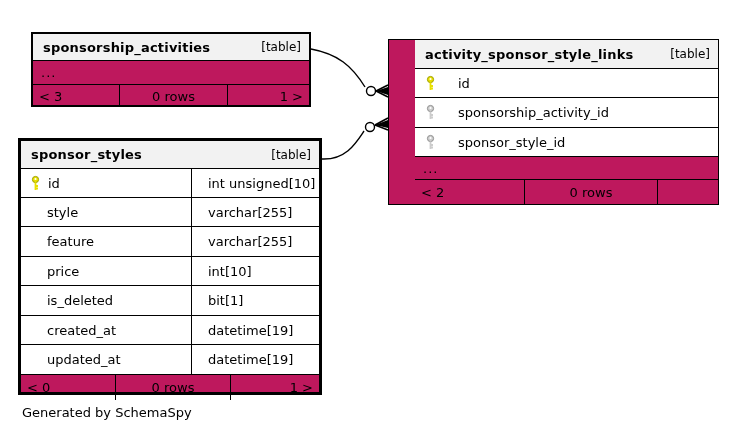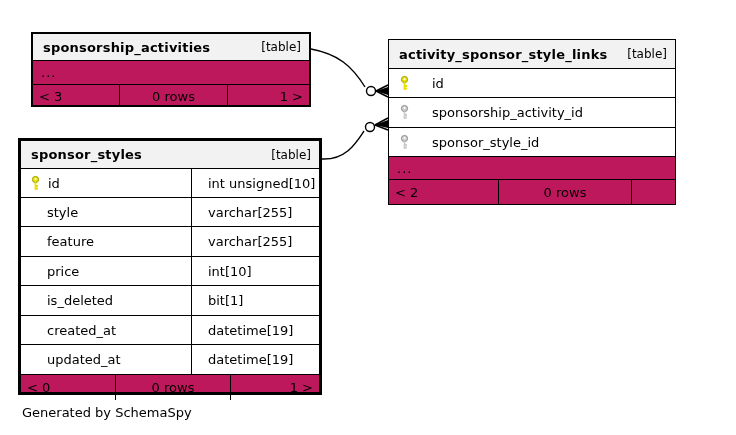--- a/index.html
+++ b/index.html
@@ -143,21 +143,21 @@
     <div class="ellipsis-row" style="height:24px;">
       <span>...</span>
     </div>
     <div class="tbl-footer" style="height:22px;">
       <div class="fcell left" style="width:86px;">&lt; 3</div>
       <div class="fcell center" style="width:108px;">0 rows</div>
       <div class="fcell right grow">1 &gt;</div>
     </div>
   </div>
 
-  <div class="db-table thin" style="left:388px; top:19px; width:288px; height:166px;">
+  <div class="db-table thin" style="left:388px; top:19px; width:331px; height:166px;padding-left:26px;">
     <div class="tbl-header" style="height:29px;">
       <span class="tbl-name">activity_sponsor_style_links</span>
       <span class="tbl-tag">[table]</span>
     </div>
     <div class="col-row" style="height:29px; padding-left:10px;">
       <span class="keycell">
         <svg class="key-svg" width="11" height="17" viewBox="0 0 11 17">
           <circle cx="5.5" cy="4.5" r="3.1" fill="var(--pk-key)" stroke="var(--pk-key-stroke)" stroke-width="1"></circle>
           <circle cx="5.5" cy="4" r="1.1" fill="#fff"></circle>
           <path d="M5.5 7.6 V15 M5.5 11 H8 M5.5 13.5 H8" fill="none" stroke="var(--pk-key)" stroke-width="1.8"></path>

